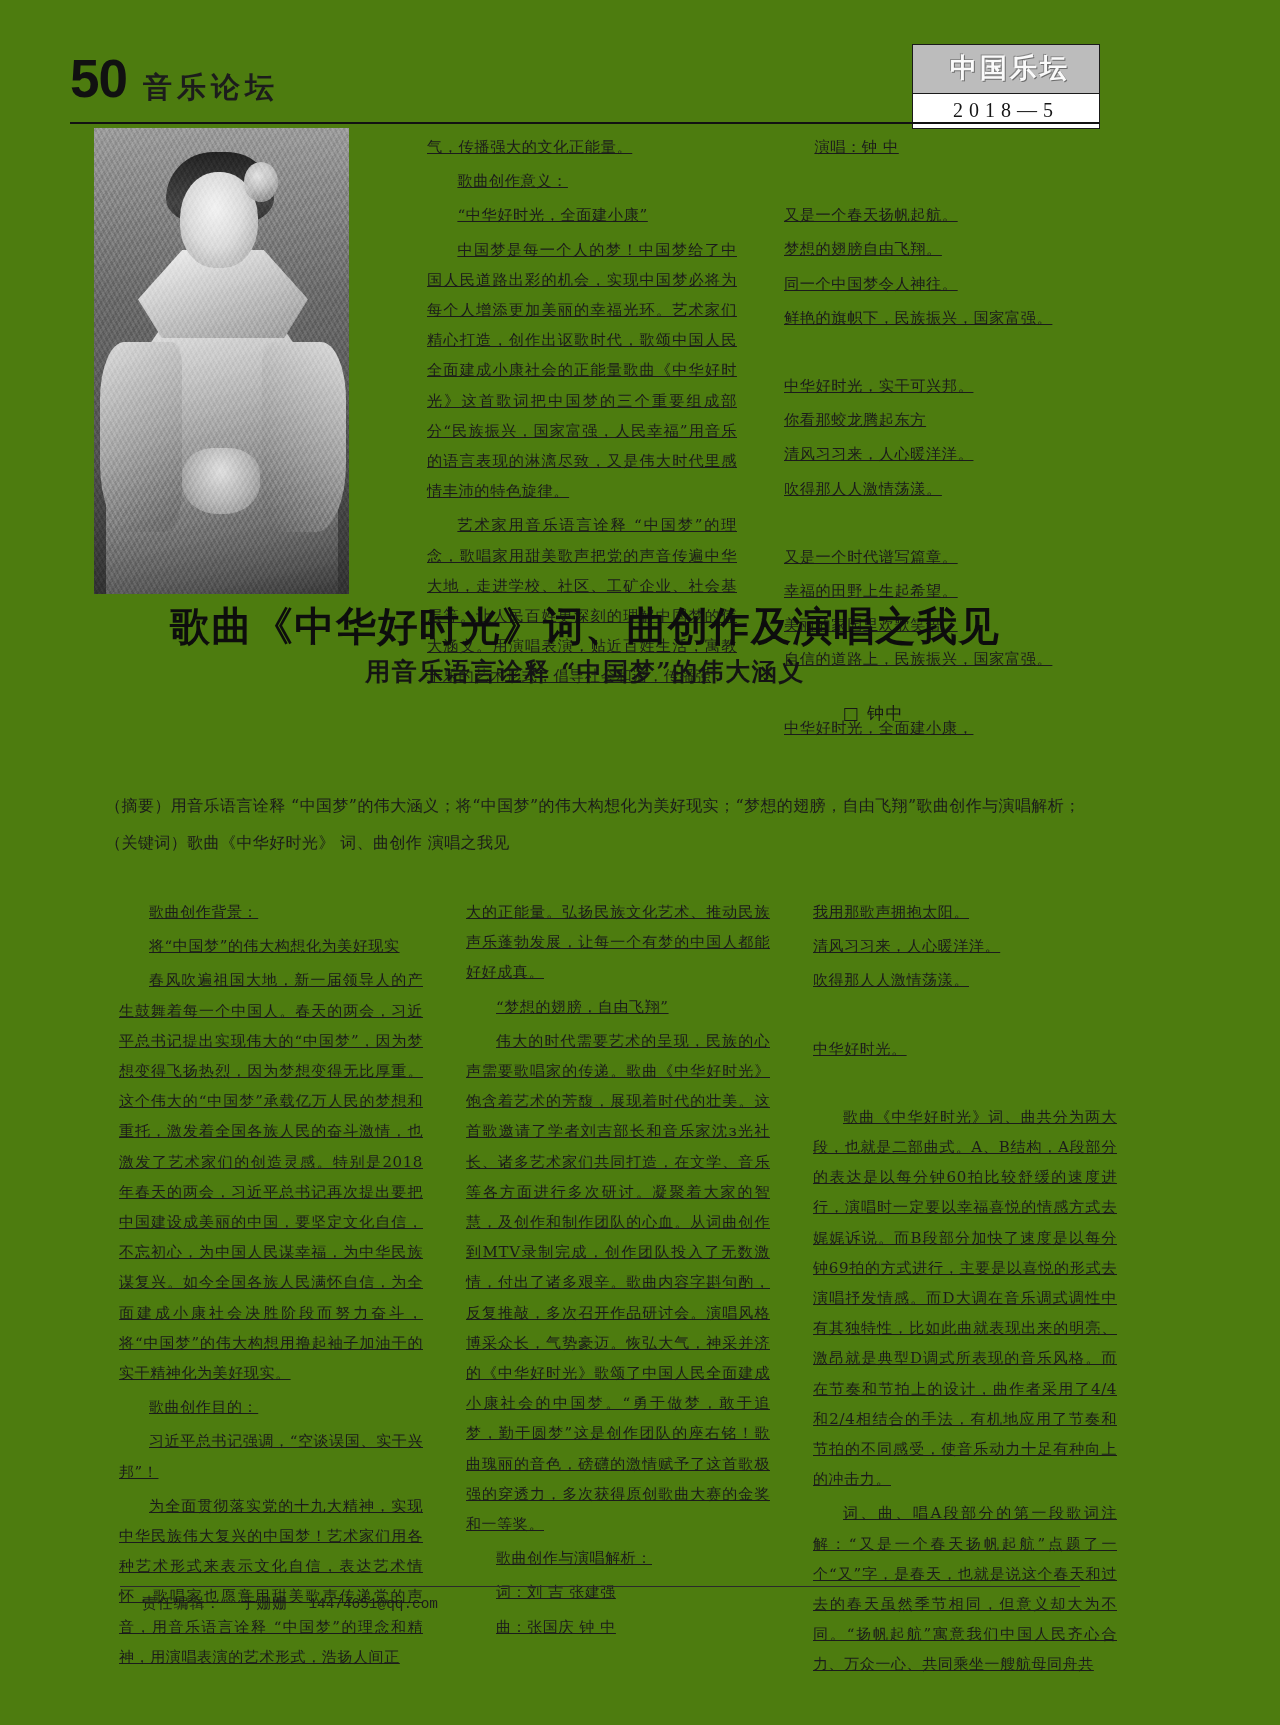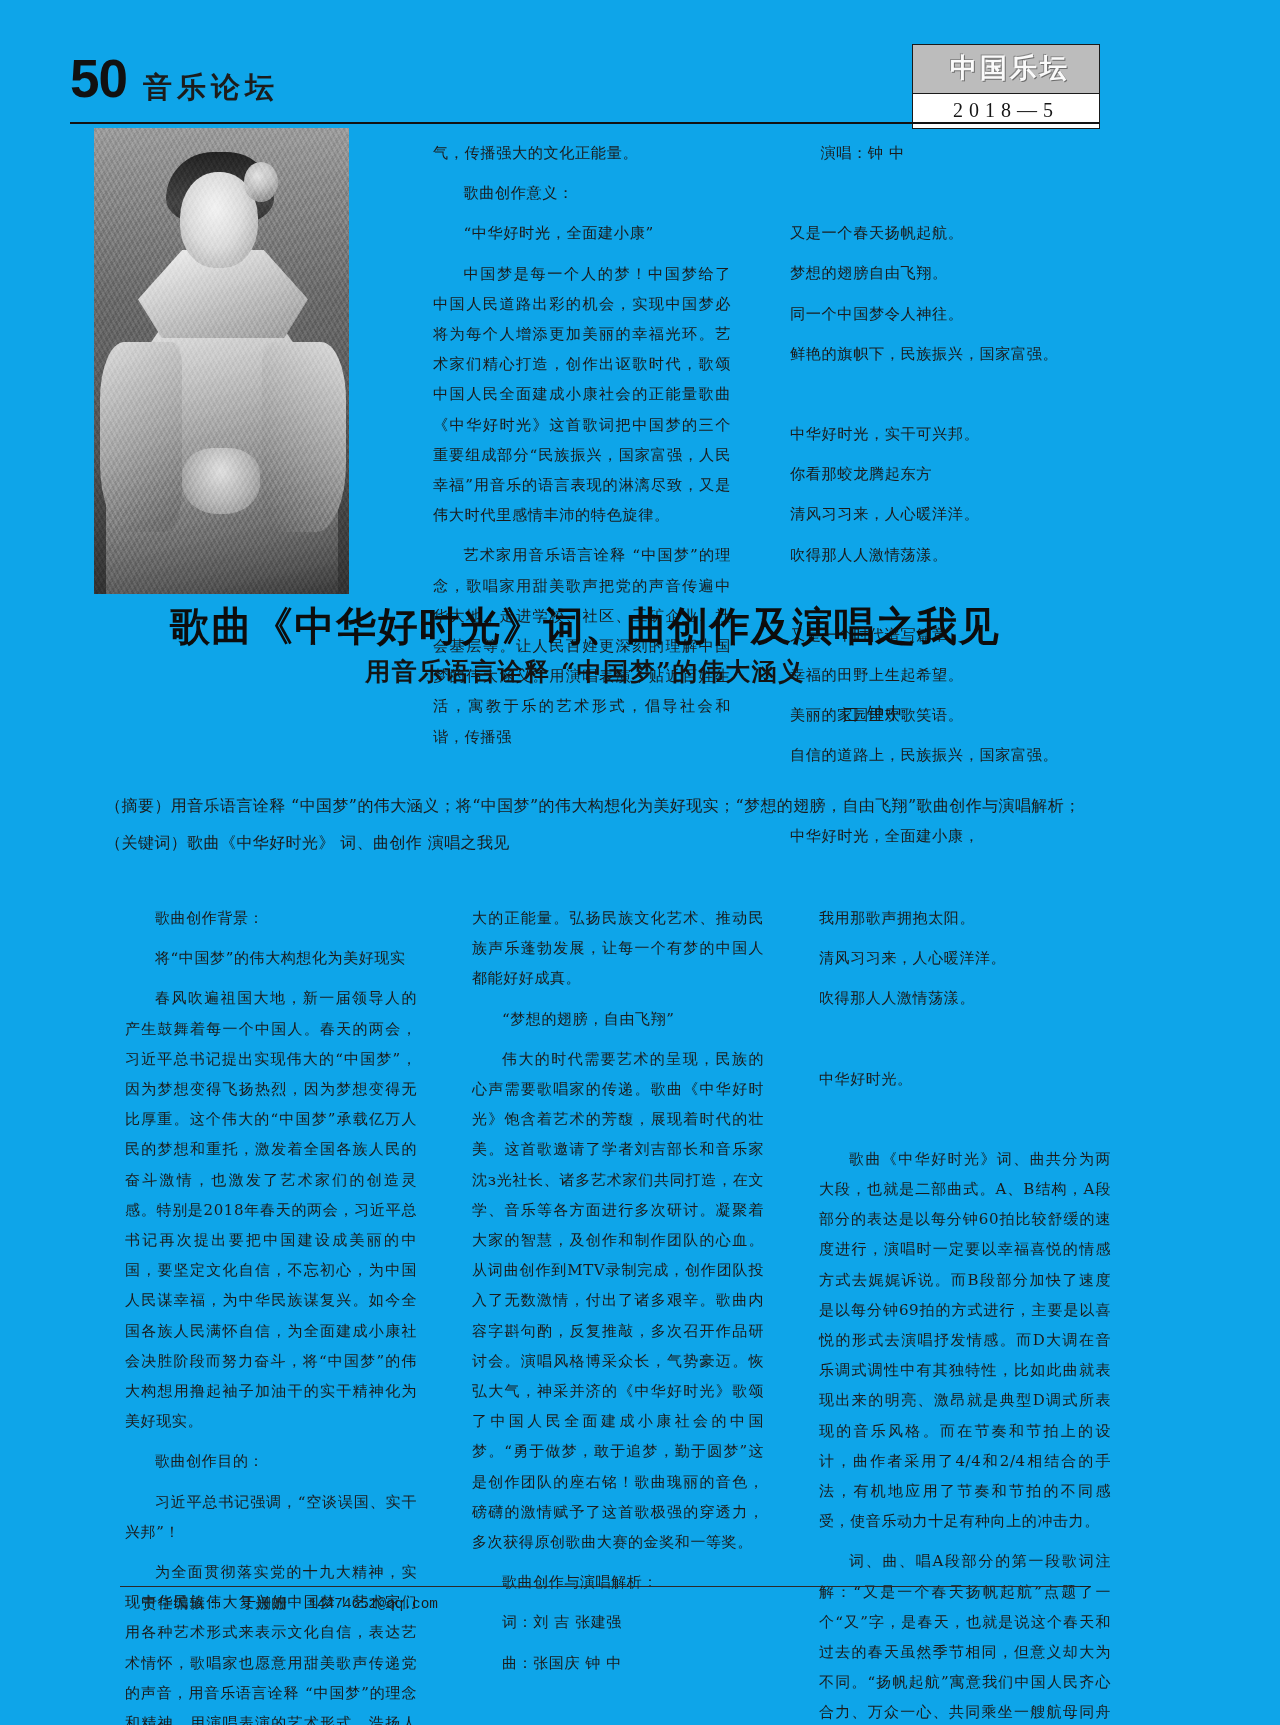--- a/index.html
+++ b/index.html
@@ -13,21 +13,21 @@
     font-family: "Liberation Serif", "DejaVu Serif", serif;
     color: #141414;
     position: relative;
     overflow: hidden;
   }
 
   .page {
     position: relative;
     width: 1280px;
     height: 1725px;
-    background: #0ea5e9;
+    background: #4d7c0f;
   }
 
   
   .masthead {
     position: absolute;
     left: 70px;
     top: 52px;
     width: 1030px;
     height: 72px;
   }
@@ -98,21 +98,21 @@
 
   
   .cn {
     font-family: "DejaVu Serif", "Liberation Serif", serif;
     font-size: 15.2px;
     line-height: 30.2px;
     letter-spacing: 0.6px;
     text-align: justify;
     color: #1b1b1b;
   }
-  .cn p { margin: 10px; }
+  .cn p { margin: 4px; text-decoration: underline; }
   .indent { text-indent: 2em; }
 
   
   .topzone {
     position: absolute;
     left: 70px;
     top: 128px;
     width: 1030px;
     height: 470px;
   }

